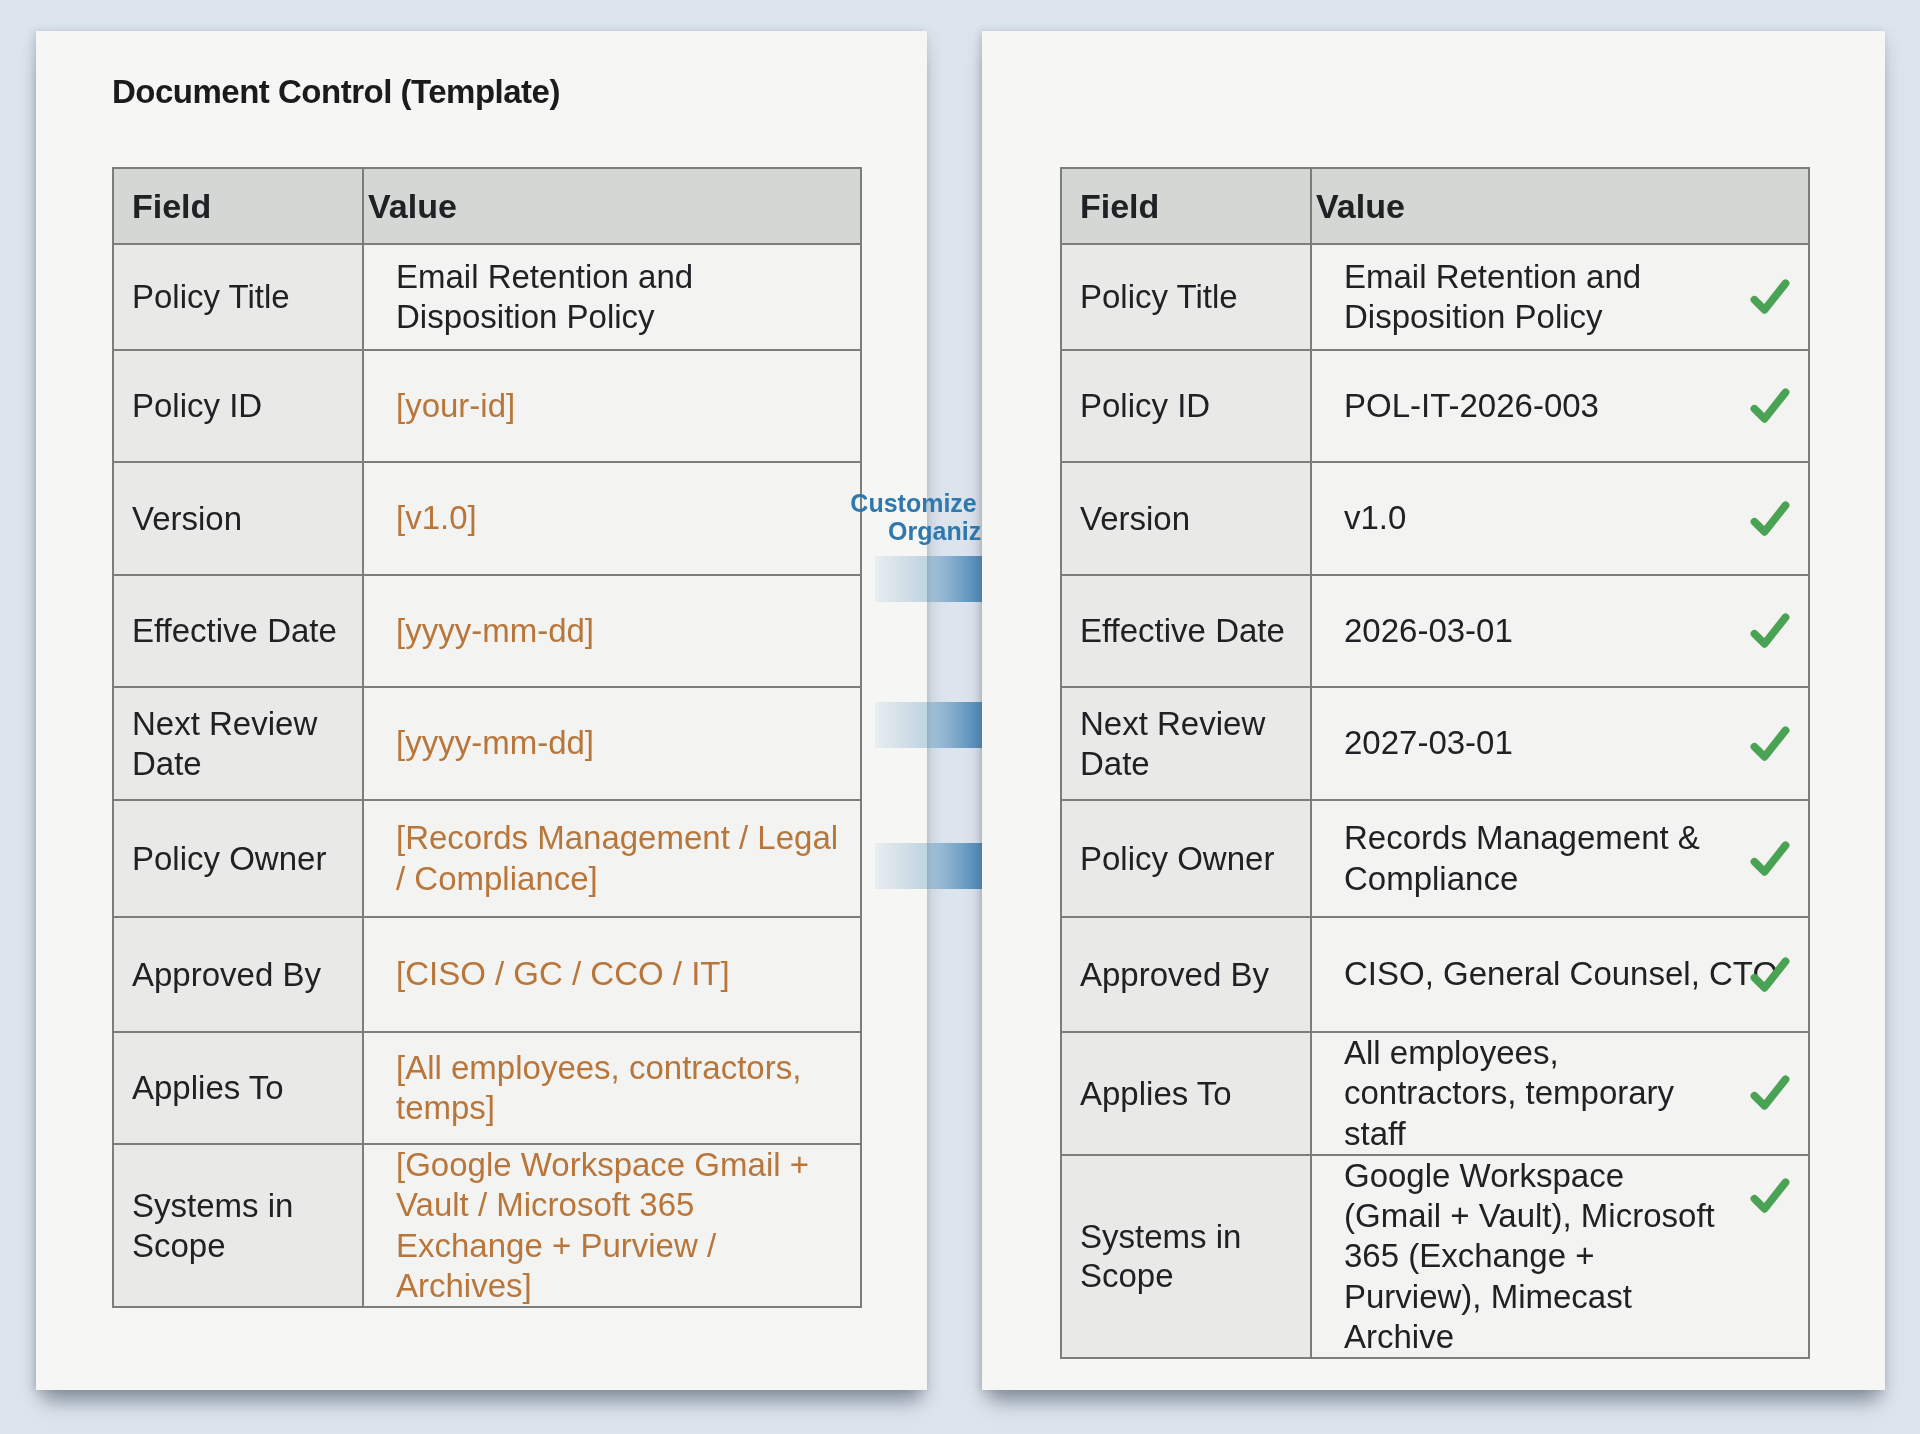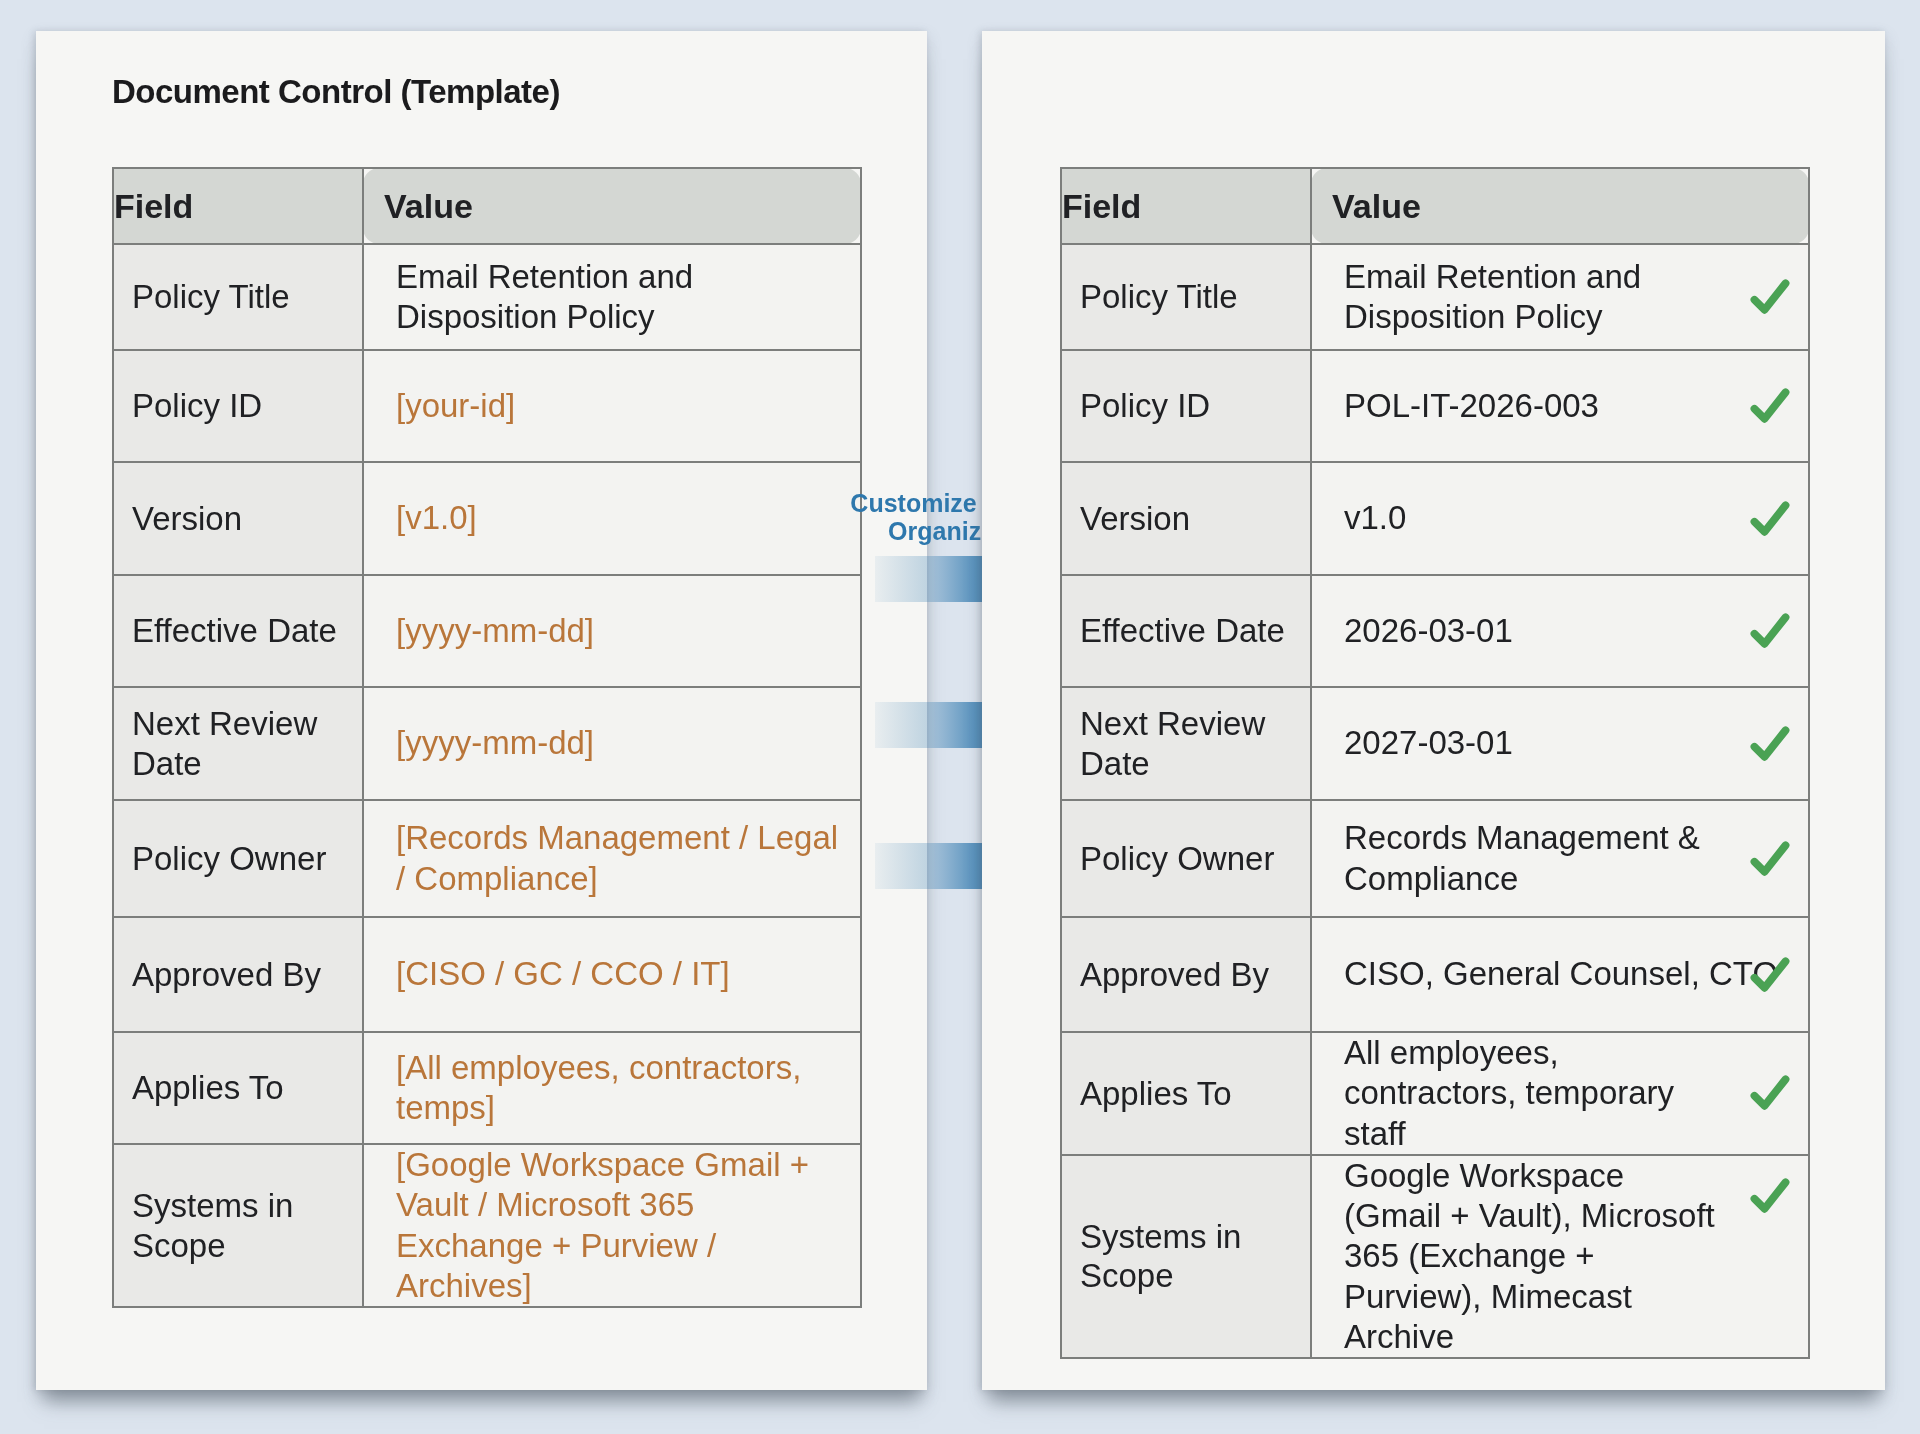--- a/index.html
+++ b/index.html
@@ -30,22 +30,22 @@
 
   table{
     position:absolute;top:136px;border-collapse:collapse;table-layout:fixed;width:748px;
     border:2px solid var(--outer_border);
   }
   .paper-left table{left:76px;}
   .paper-right table{left:78px;}
   col.c-field{width:250px;} col.c-value{width:498px;}
   th,td{border:2px solid var(--border);vertical-align:middle;color:var(--cell_text);}
   thead tr{height:76px;background:var(--table_header_bg);}
-  th{font-size:34px;font-weight:700;text-align:left;}
-  th.h-value{padding-left:20px;border-radius:16px;}
+  th{font-size:34px;font-weight:700;text-align:left;padding-left:18px;}
+  th.h-value{padding-left:4px;}
   td.f{background:var(--field_col_bg);font-size:33px;padding-left:18px;padding-right:10px;line-height:1.2;}
   td.v{background:var(--value_col_bg);font-size:33px;padding-left:32px;padding-right:14px;line-height:1.22;position:relative;}
   td.v.ph{color:var(--placeholder_text);}
   
   tbody tr:nth-child(1){height:106px;margin-top:36px;}
   tbody tr:nth-child(2){height:112px;}
   tbody tr:nth-child(3){height:113px;}
   tbody tr:nth-child(4){height:112px;}
   tbody tr:nth-child(5){height:113px;}
   tbody tr:nth-child(6){height:117px;}

